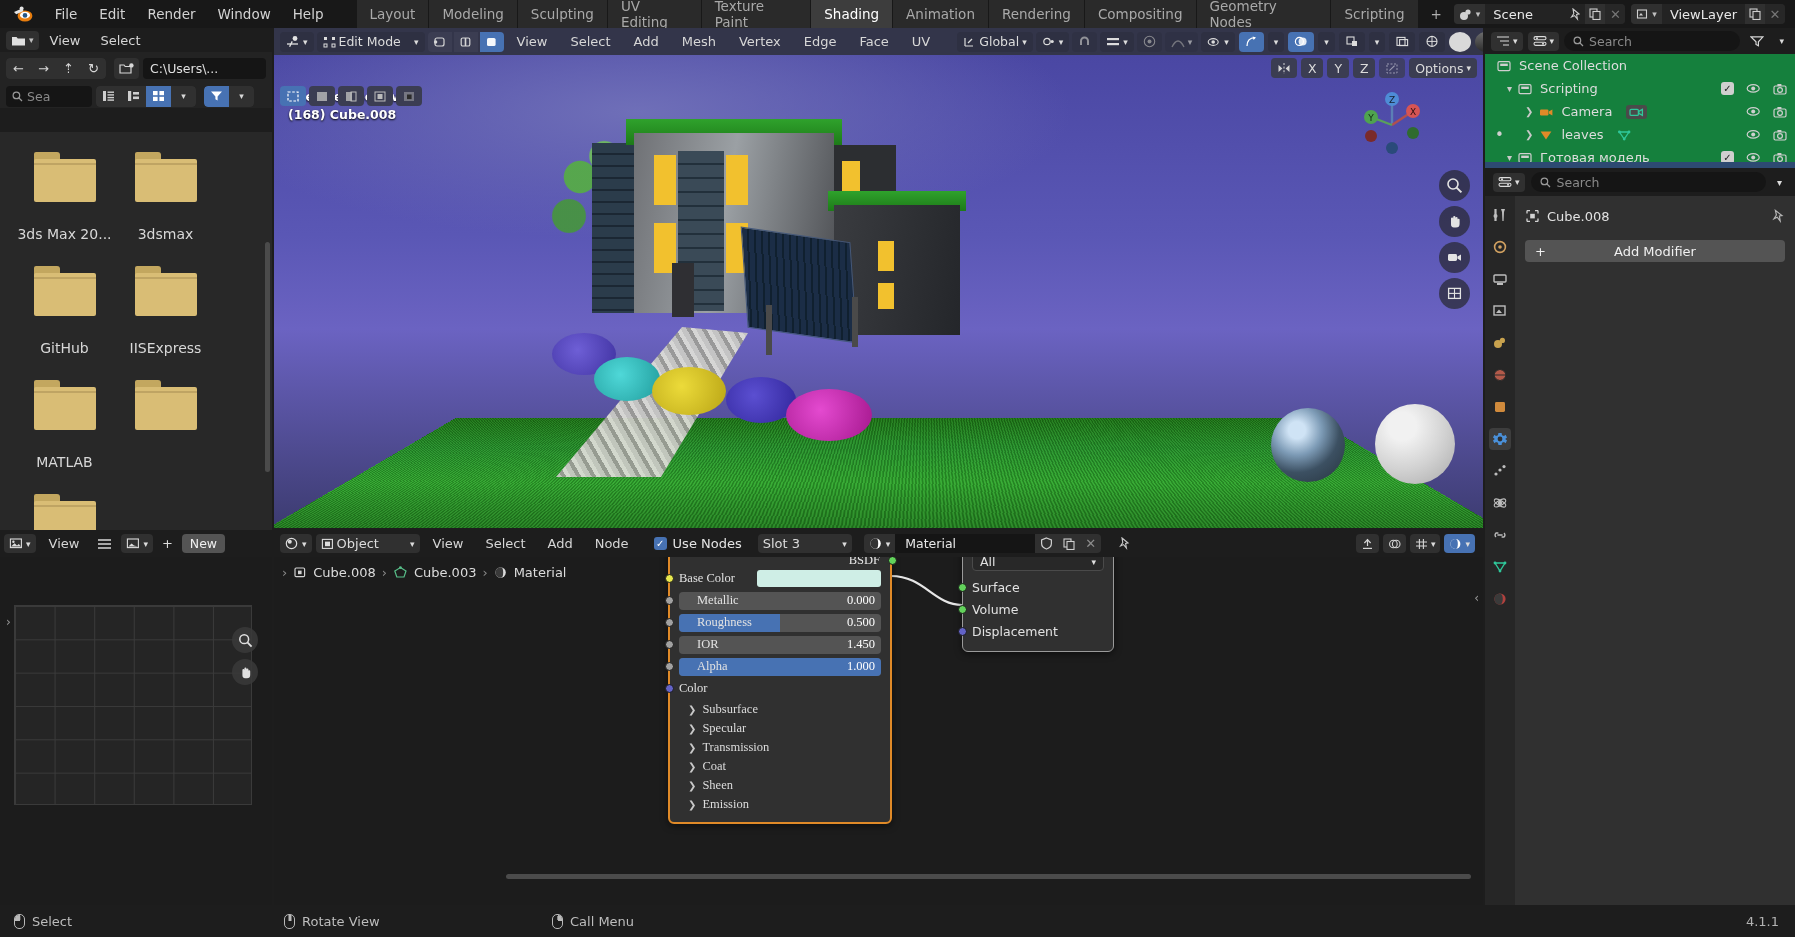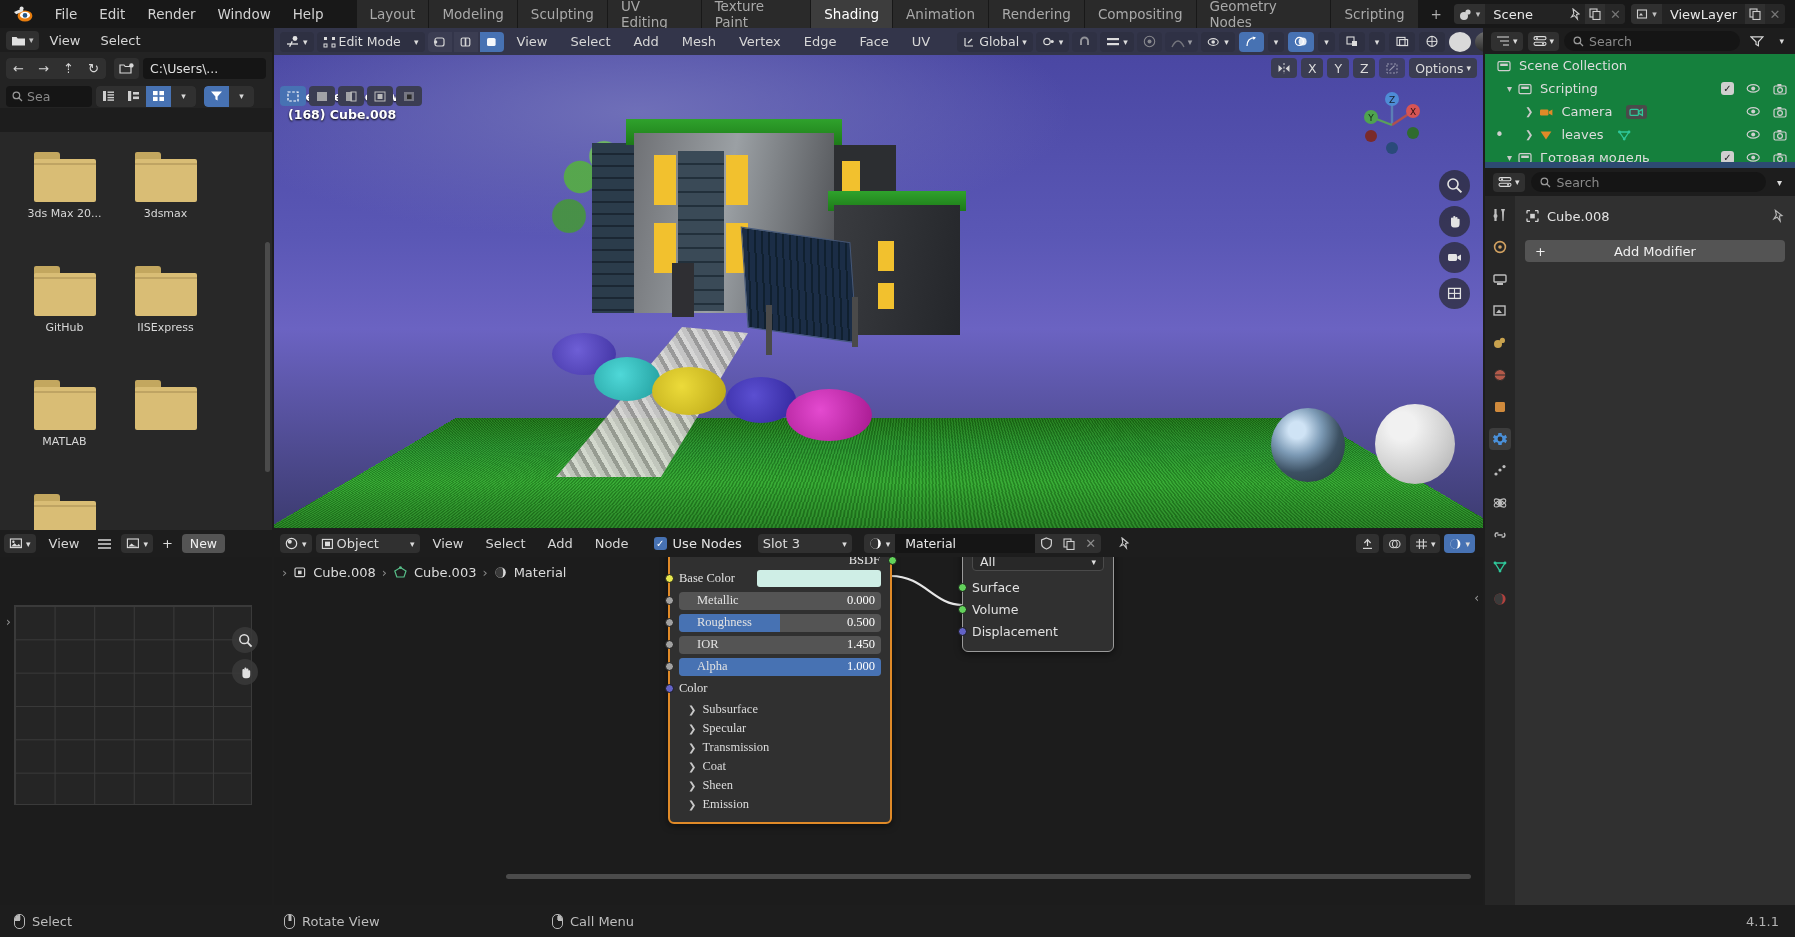--- a/index.html
+++ b/index.html
@@ -52,21 +52,21 @@
   .grp .icobtn:last-child { border-radius: 0 4px 4px 0; }
   .path-box { background: #151515; border-radius: 4px; height: 21px; display: flex; align-items: center; padding: 0 7px; color: #e0e0e0; font-size: 12.5px; }
   .search-box { background: #151515; border-radius: 4px; height: 21px; display: flex; align-items: center; gap: 4px; padding: 0 6px; color: #8a8a8a; font-size: 12.5px; width: 86px; }
   .fb-body { position: absolute; left: 0; top: 104px; width: 272px; height: 424px; background: #282828; overflow: hidden; }
   .fb-grid { display: flex; flex-wrap: wrap; padding: 14px 0 0 14px; }
   .fb-cell { width: 101px; height: 114px; display: flex; flex-direction: column; align-items: center; }
   .folder { width: 62px; height: 50px; position: relative; margin-top: 6px; }
   .folder .tabtop { position: absolute; left: 0; top: 0; width: 26px; height: 9px; background: #c3a75f; border-radius: 2px 3px 0 0; }
   .folder .body { position: absolute; left: 0; top: 7px; width: 62px; height: 43px; background: #d9bd75; border-radius: 2px; }
   .folder .line { position: absolute; left: 0; top: 11px; width: 62px; height: 2px; background: #bfa463; }
-  .fb-label { margin-top: 5px; font-size: 11px; color: #d8d8d8; text-align: center; }
+  .fb-label { margin-top: 24px; font-size: 14px; color: #d8d8d8; text-align: center; }
   .fb-scroll { position: absolute; right: 2px; top: 110px; width: 5px; height: 230px; background: #4b4b4b; border-radius: 3px; }
 
   
   .viewport { position: absolute; left: 274px; top: 28px; width: 1209px; height: 500px; overflow: hidden; background: #3f3f6e; }
   .vp-hdr { position: absolute; left: 0; top: 0; width: 1209px; height: 27px; background: #33354a; display: flex; align-items: center; padding-left: 6px; gap: 3px; z-index: 6; }
   .vp-hdr2-right { position: absolute; right: 6px; top: 27px; height: 26px; display: flex; align-items: center; gap: 4px; z-index: 6; }
   .vpb { height: 20px; background: #2e3042; border-radius: 4px; display: flex; align-items: center; gap: 3px; padding: 0 6px; color: #dcdcdc; font-size: 12.5px; }
   .vpb.on { background: #4772b3; color: #fff; }
   .vpb.grp2 { padding: 0; }
   .vp-text { padding: 0 10px; color: #d7d7d7; font-size: 13px; }

